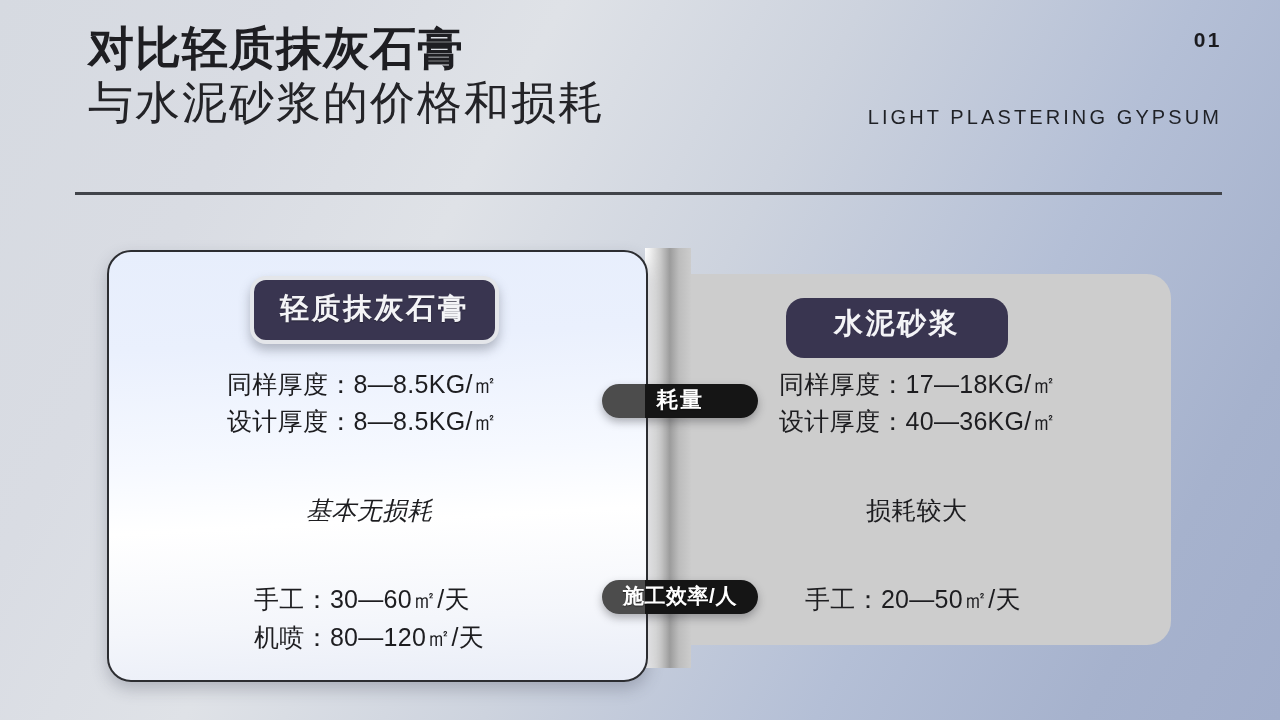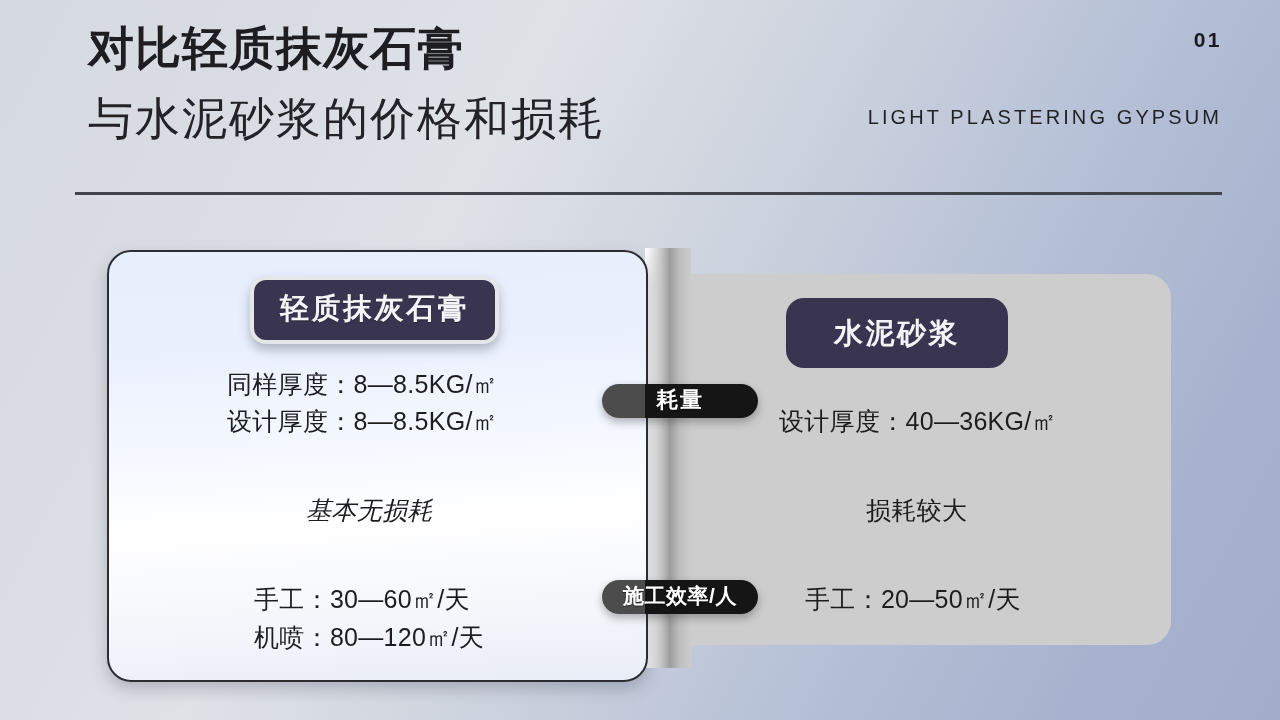--- a/index.html
+++ b/index.html
@@ -41,21 +41,21 @@
     letter-spacing: 1px;
     line-height: 1.14;
     white-space: nowrap;
   }
   .title-line2 {
     font-size: 45px;
     font-weight: 400;
     color: #232327;
     letter-spacing: 2px;
     line-height: 1.2;
-    margin-top: 18px;
+    margin-top: 2px;
     white-space: nowrap;
   }
   .page-number {
     position: absolute;
     right: 58px;
     top: 28px;
     font-size: 21px;
     font-weight: 700;
     color: #1b1b1f;
     letter-spacing: 2.5px;
@@ -139,21 +139,21 @@
     font-size: 29px;
     font-weight: 700;
     letter-spacing: 2.5px;
     white-space: nowrap;
     text-shadow: 0 1px 1px rgba(0,0,0,0.35);
   }
   .right-badge {
     position: absolute;
     left: 786px;
     top: 298px;
-    padding: 16px 48px 14px 48px;
+    padding: 6px 48px 14px 48px;
     background: #393550;
     border-radius: 18px;
     color: #f4f4f7;
     font-size: 29px;
     font-weight: 700;
     letter-spacing: 2.5px;
     white-space: nowrap;
   }
 
   
@@ -240,20 +240,21 @@
   <div class="right-badge">
     <span>水泥砂浆</span>
   </div>
 
   <div class="l-text l1">同样厚度：8—8.5KG/㎡</div>
   <div class="l-text l2">设计厚度：8—8.5KG/㎡</div>
   <div class="l-text l3">基本无损耗</div>
   <div class="l-text l4">手工：30—60㎡/天</div>
   <div class="l-text l5">机喷：80—120㎡/天</div>
 
+  <div class="r-text r1">同样厚度：17—18KG/㎡</div>
   <div class="r-text r2">设计厚度：40—36KG/㎡</div>
   <div class="r-text r3">损耗较大</div>
   <div class="r-text r4">手工：20—50㎡/天</div>
 
   <div class="pill pill-1">
     <span>耗量</span>
   </div>
   <div class="pill pill-3">
     <span>施工效率/人</span>
   </div>

